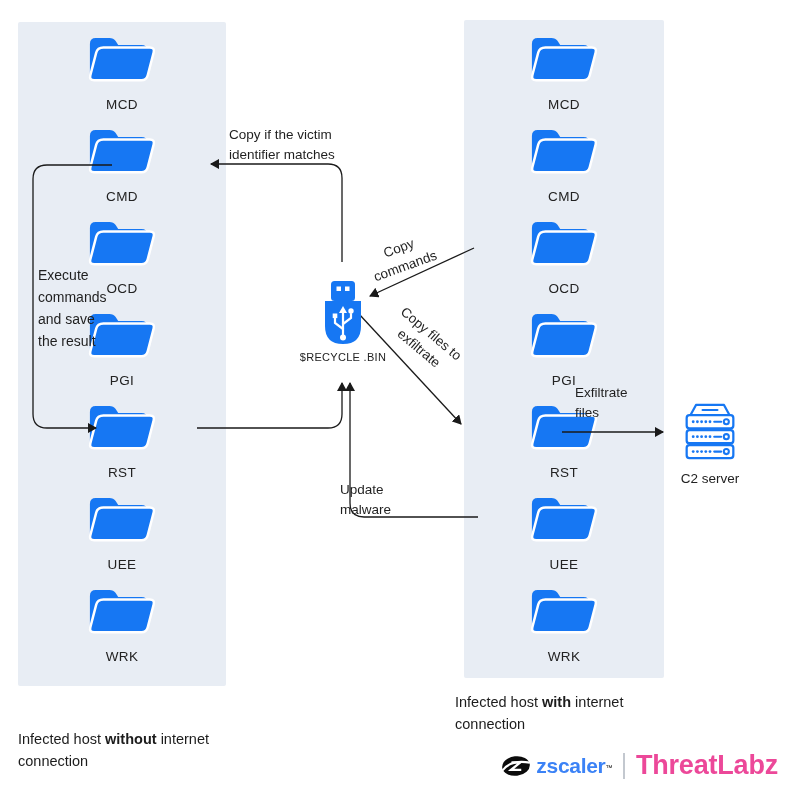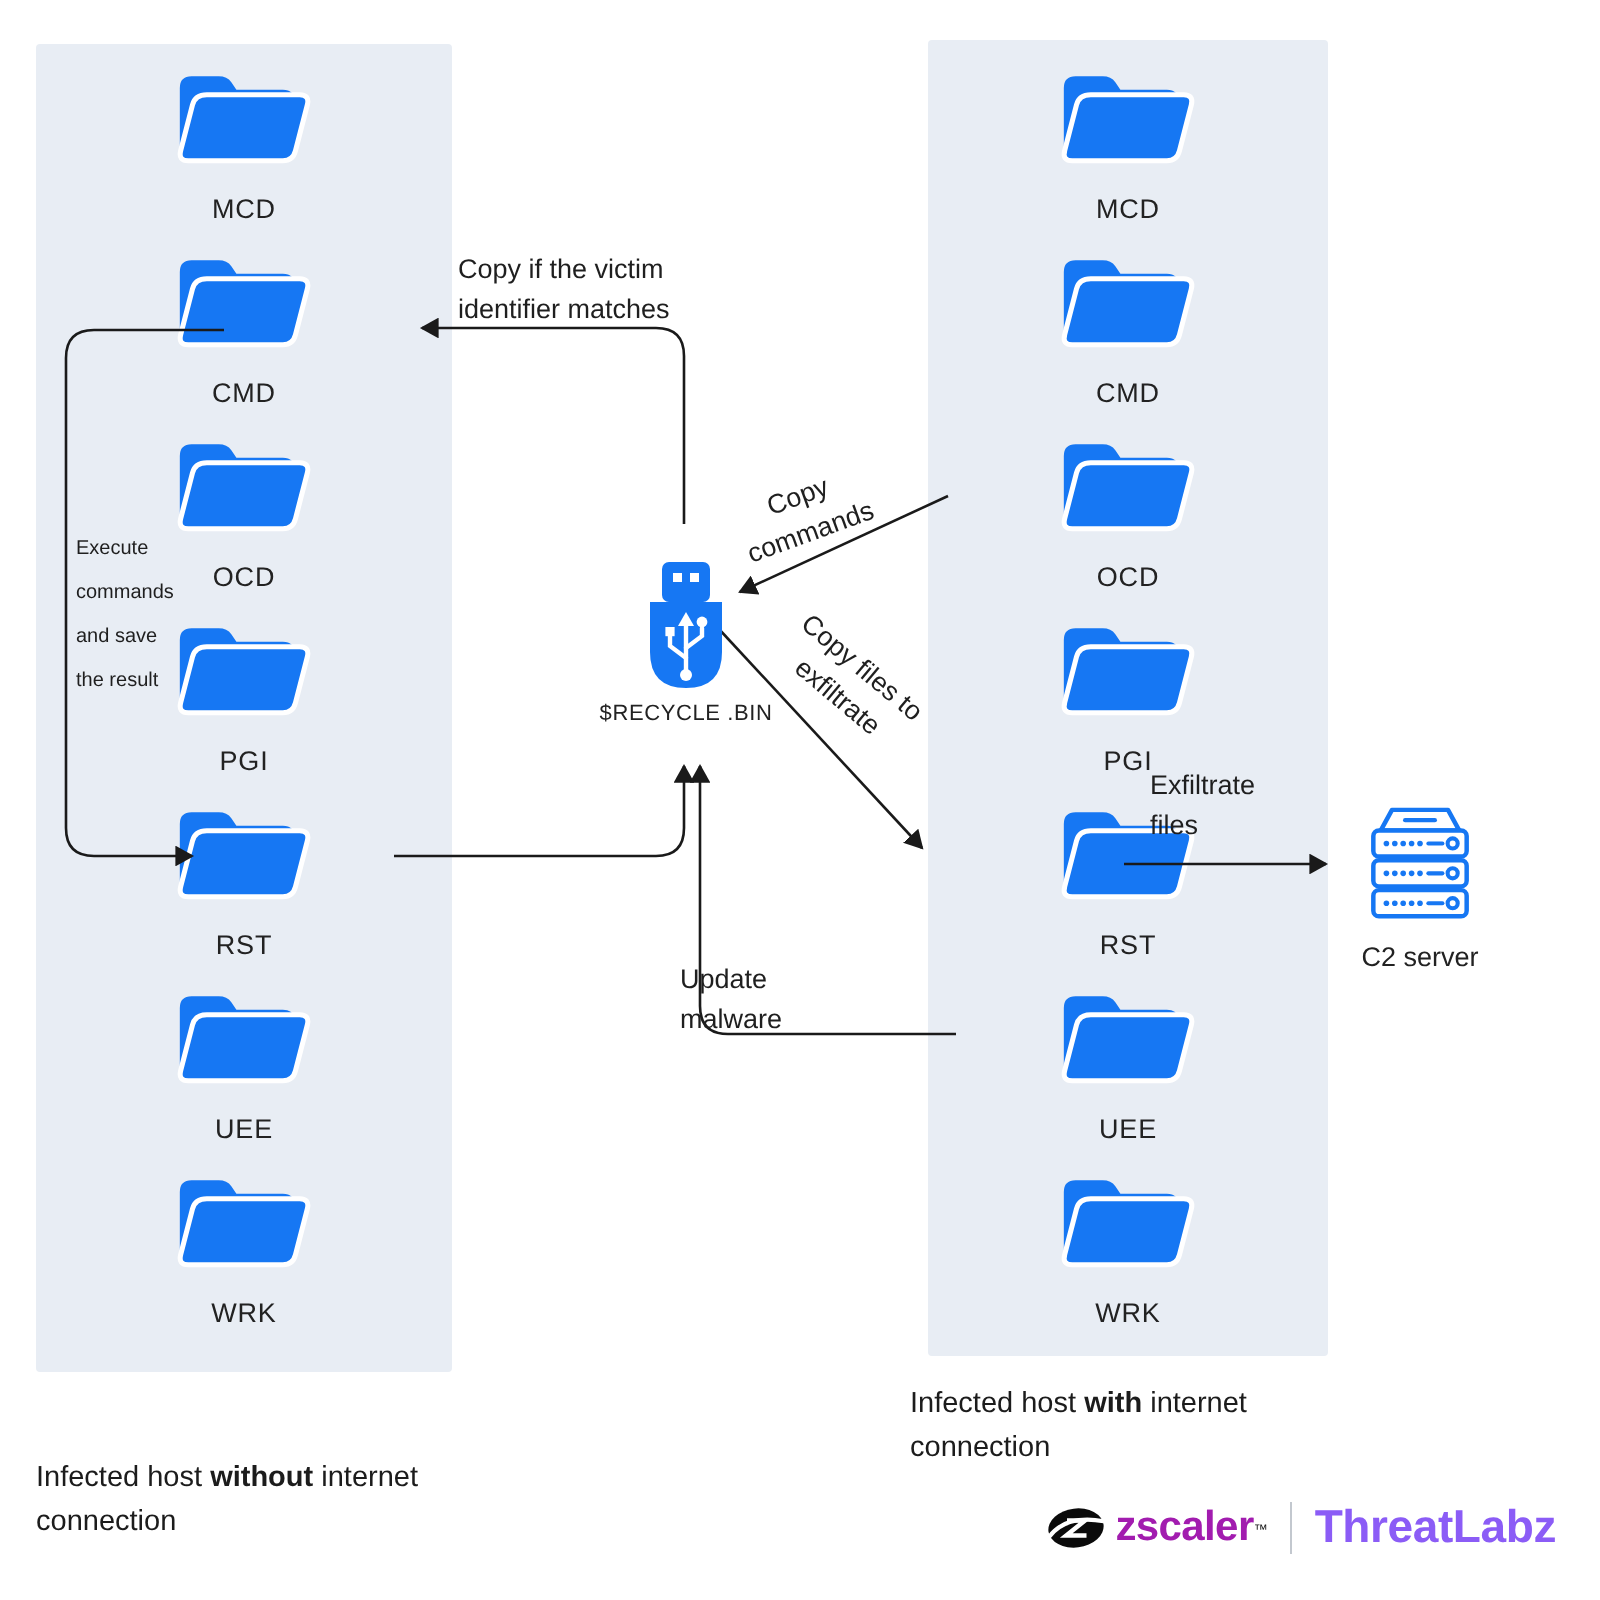--- a/index.html
+++ b/index.html
@@ -30,24 +30,24 @@
   .usb-label{position:absolute;left:273px;top:351px;width:140px;text-align:center;font-size:11px;letter-spacing:.3px;color:#222;z-index:3;}
 
   .c2-block{position:absolute;left:682px;top:401px;width:56px;z-index:2;}
   .c2-label{position:absolute;left:660px;top:471px;width:100px;text-align:center;font-size:13.5px;color:#222;z-index:3;}
 
   svg.overlay{position:absolute;left:0;top:0;width:800px;height:800px;z-index:2;pointer-events:none;}
   svg.overlay path{stroke:var(--line);stroke-width:1.3;fill:none;}
 
   .footer{position:absolute;right:22px;top:750px;display:flex;align-items:center;z-index:3;}
   .footer .glyph{width:30px;height:26px;margin-right:5px;}
-  .brand{font-size:21px;font-weight:700;color:#a21caf;letter-spacing:-.3px;}
+  .brand{font-size:21px;font-weight:700;color:#3b82f6;letter-spacing:-.3px;}
   .tm{font-size:7px;vertical-align:top;position:relative;top:2px;color:#0d0d0d;}
   .logo-divider{width:1.5px;height:26px;background:#c3c8cf;margin:0 11px;}
-  .unit{font-size:23px;font-weight:700;color:#8b5cf6;letter-spacing:-.2px;}
+  .unit{font-size:27px;font-weight:700;color:#ec4899;letter-spacing:-.2px;}
 </style>
 </head>
 <body>
 
 <div class="canvas">
 
   <div class="panel left">
     <div class="folder-item">
       <svg viewBox="0 0 90 65">
           <path d="M7 52 V13 Q7 6 14 6 H30 Q35 6 37.5 9.5 L40.5 14 H68 Q75 14 75 21 V24 H26 Q18 24 15.5 32 L7 52 Z" style="fill:var(--accent)"></path>
@@ -218,21 +218,21 @@
           <circle cx="47.5" cy="38" r="2.7"></circle>
         <line x1="34.5" y1="54" x2="42" y2="54"></line>
           <circle cx="47.5" cy="54" r="2.7"></circle>
       </g>
     </svg>
   </div>
   <div class="c2-label">C2 server</div>
 
   <div class="ann" style="left:229px;top:125px;">Copy if the victim
 identifier matches</div>
-  <div class="ann" style="left:38px;top:264px;font-size:10px;line-height:22px;">Execute
+  <div class="ann" style="left:38px;top:264px;font-size:14px;line-height:22px;">Execute
 commands
 and save
 the result</div>
   <div class="ann rot" style="left:354px;top:238px;width:96px;transform:rotate(-20deg);">Copy
 commands</div>
   <div class="ann rot" style="left:372px;top:322px;width:106px;transform:rotate(40deg);">Copy files to
 exfiltrate</div>
   <div class="ann" style="left:340px;top:480px;">Update
 malware</div>
   <div class="ann" style="left:575px;top:383px;">Exfiltrate

